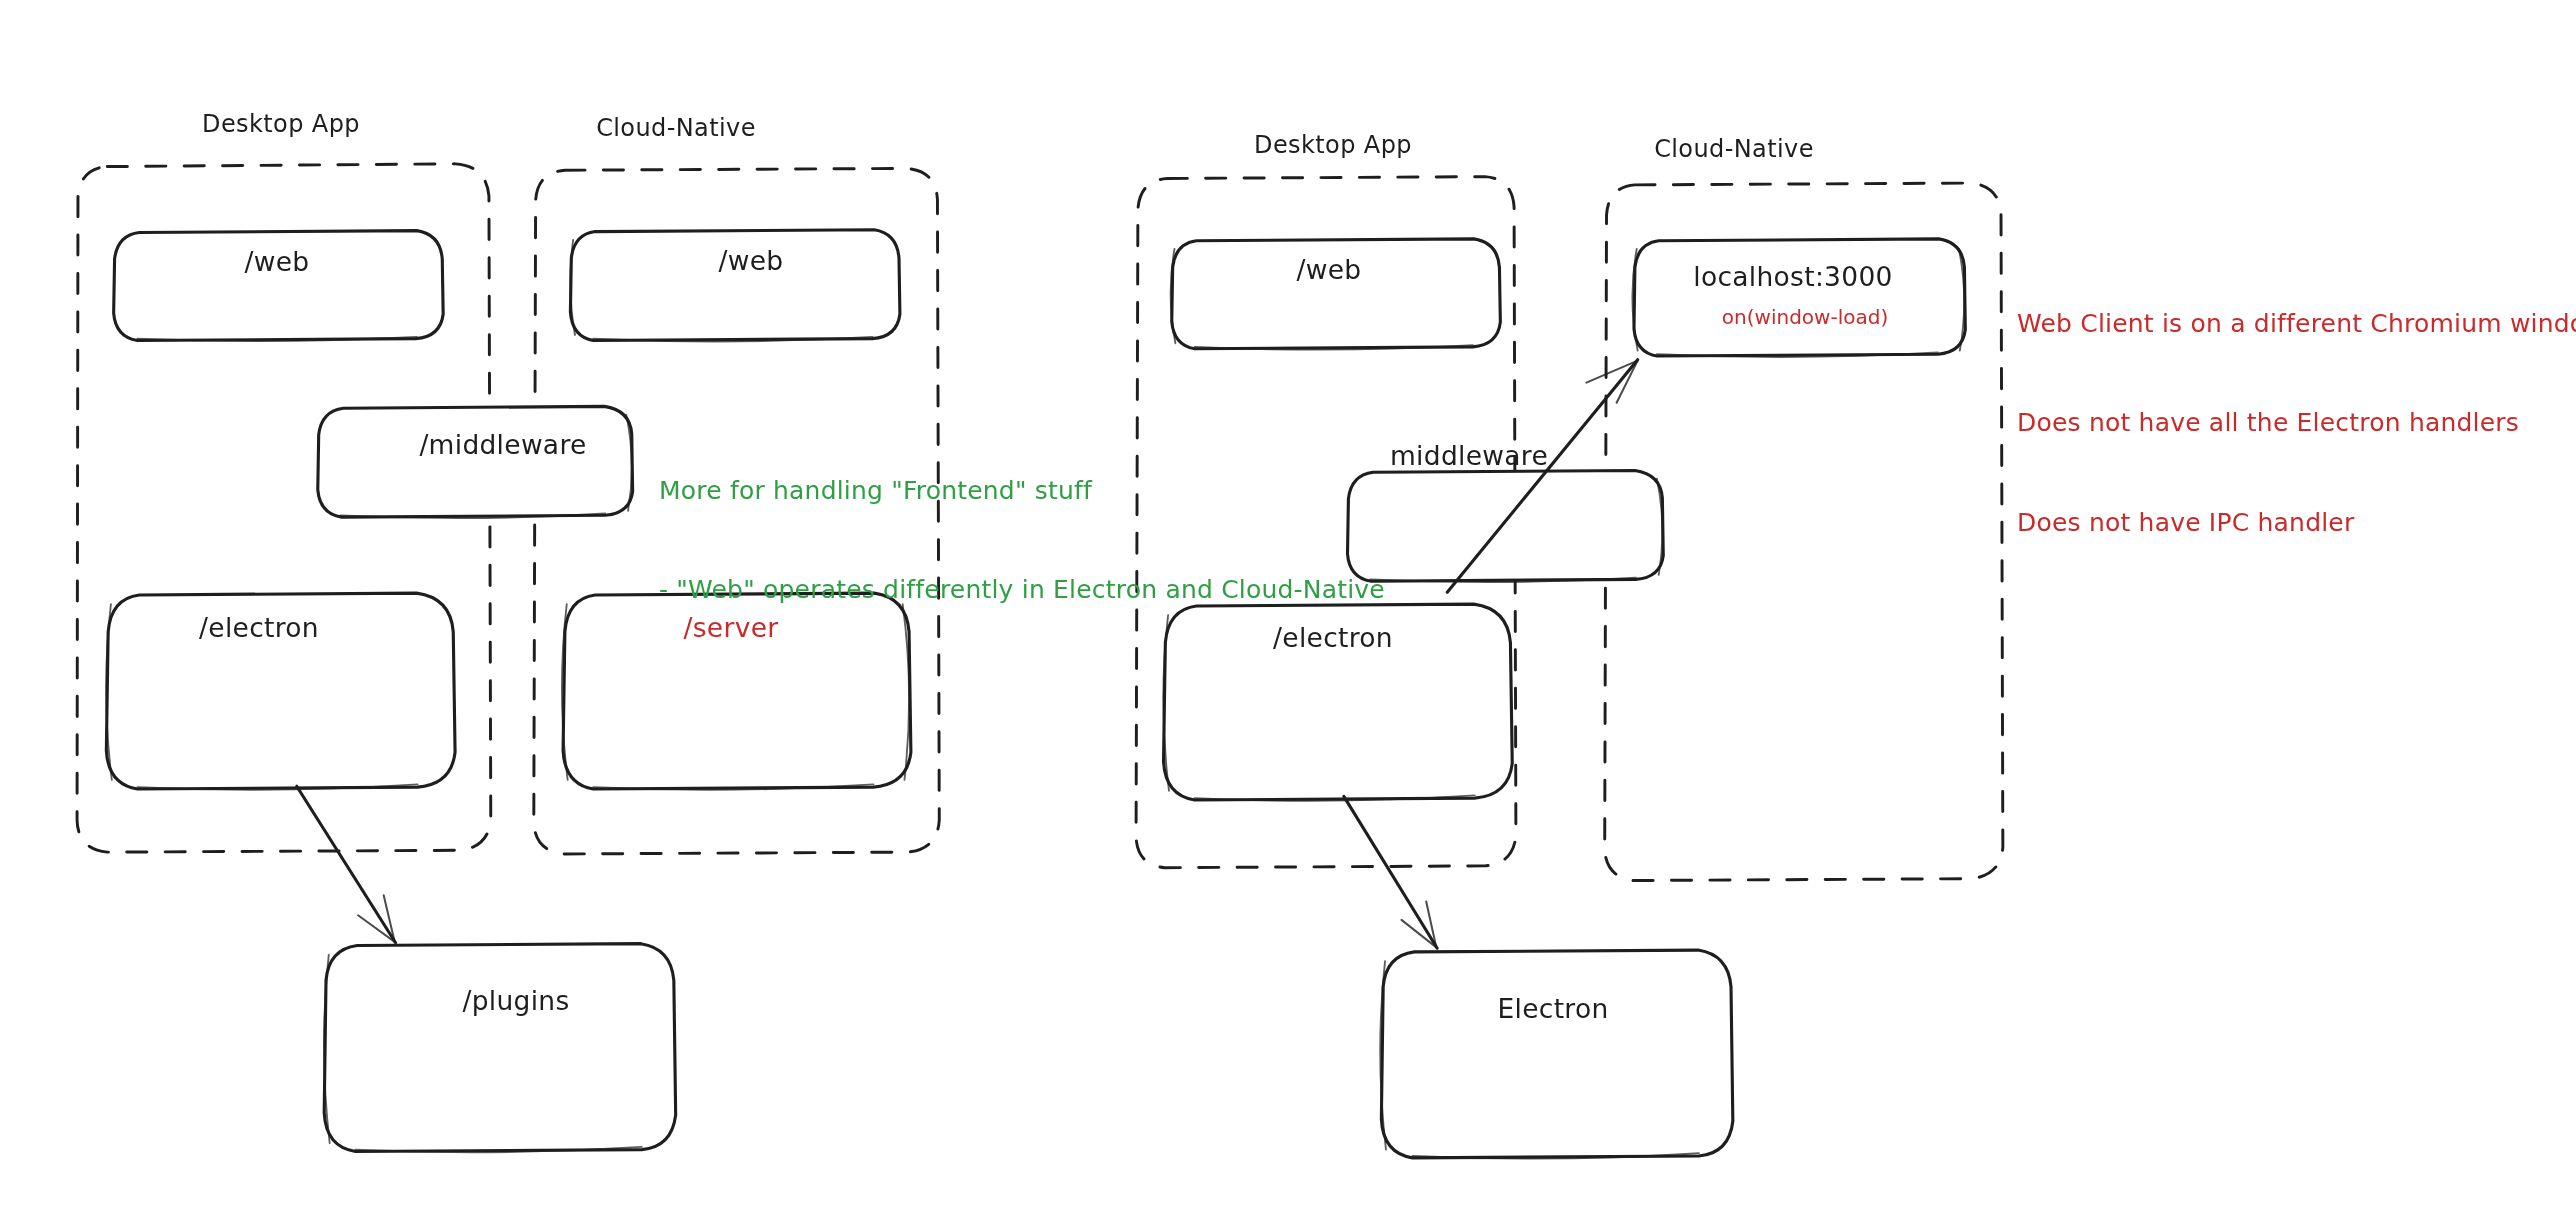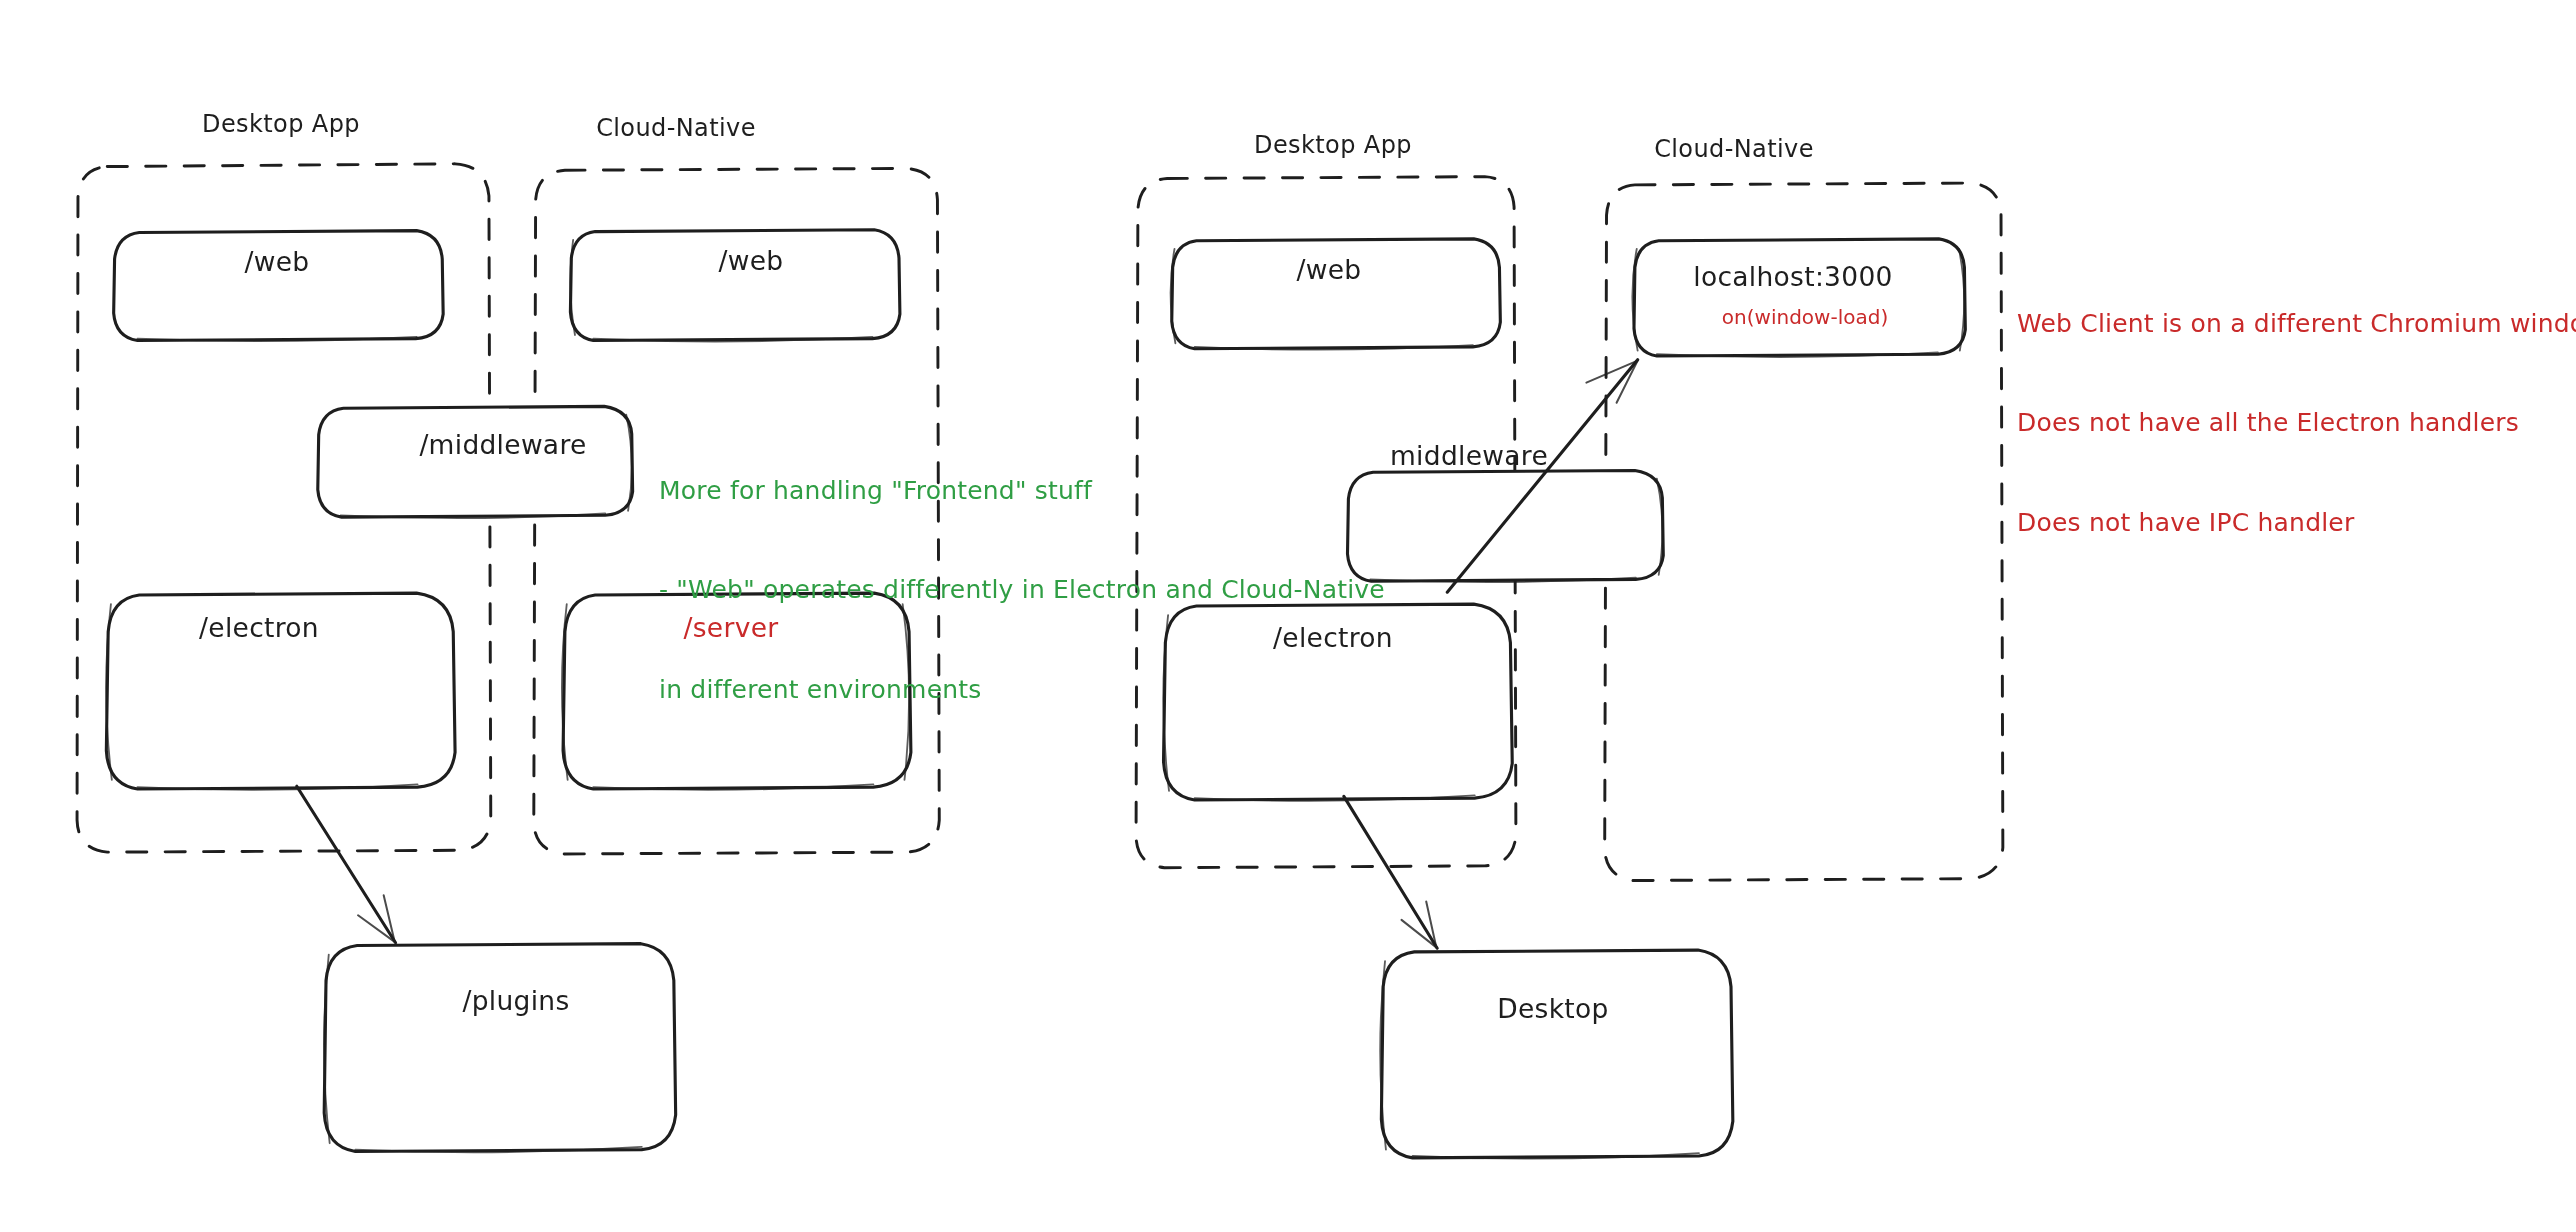--- a/index.html
+++ b/index.html
@@ -203,26 +203,25 @@
   <div class="lbl box-title" style="left:499px; top:985px;margin-left:17px;">/plugins</div>
 
   <div class="lbl group-title" style="left:1333px; top:131px;">Desktop App</div>
   <div class="lbl group-title" style="left:1734px; top:135px;">Cloud-Native</div>
 
   <div class="lbl box-title" style="left:1329px; top:254px;">/web</div>
   <div class="lbl box-title" style="left:1793px; top:261px;">localhost:3000</div>
   <div class="lbl sub-red" style="left:1805px; top:305px;">on(window-load)</div>
   <div class="lbl box-title" style="left:1469px; top:440px;">middleware</div>
   <div class="lbl box-title" style="left:1333px; top:622px;">/electron</div>
-  <div class="lbl box-title" style="left:1553px; top:993px;">Desktop</div>
+  <div class="lbl box-title" style="left:1553px; top:993px;">Electron</div>
 
   <div class="lbl note note-green" style="left:659px; top:407px;">
     <div>More for handling "Frontend" stuff</div>
     <div>- "Web" operates differently in Electron and Cloud-Native</div>
-    <div>in different environments</div>
   </div>
 
   <div class="lbl note note-red" style="left:2017px; top:240px;">
     <div>Web Client is on a different Chromium window</div>
     <div>Does not have all the Electron handlers</div>
     <div>Does not have IPC handler</div>
   </div>
 
 </div>
 

